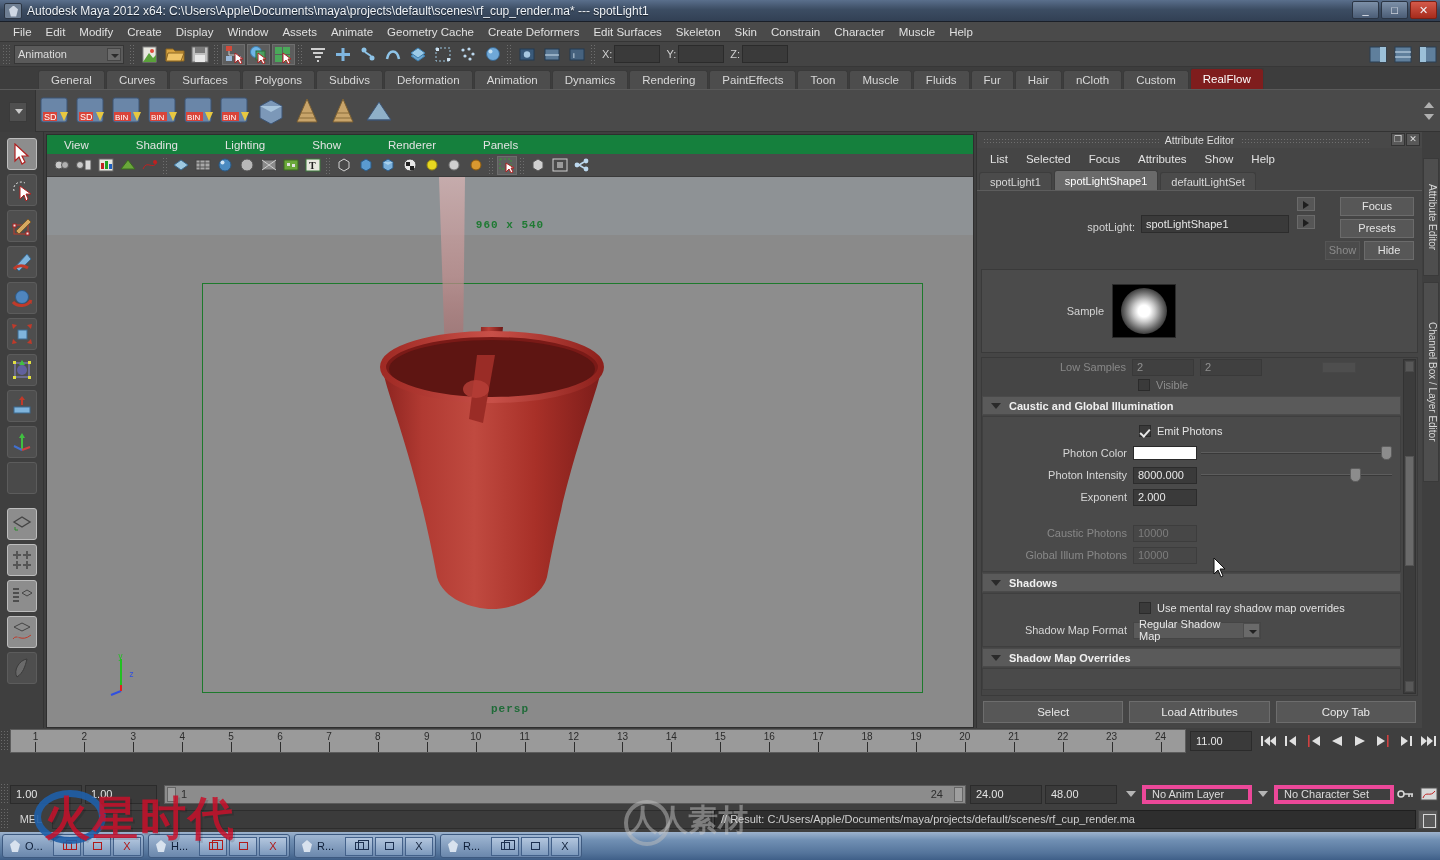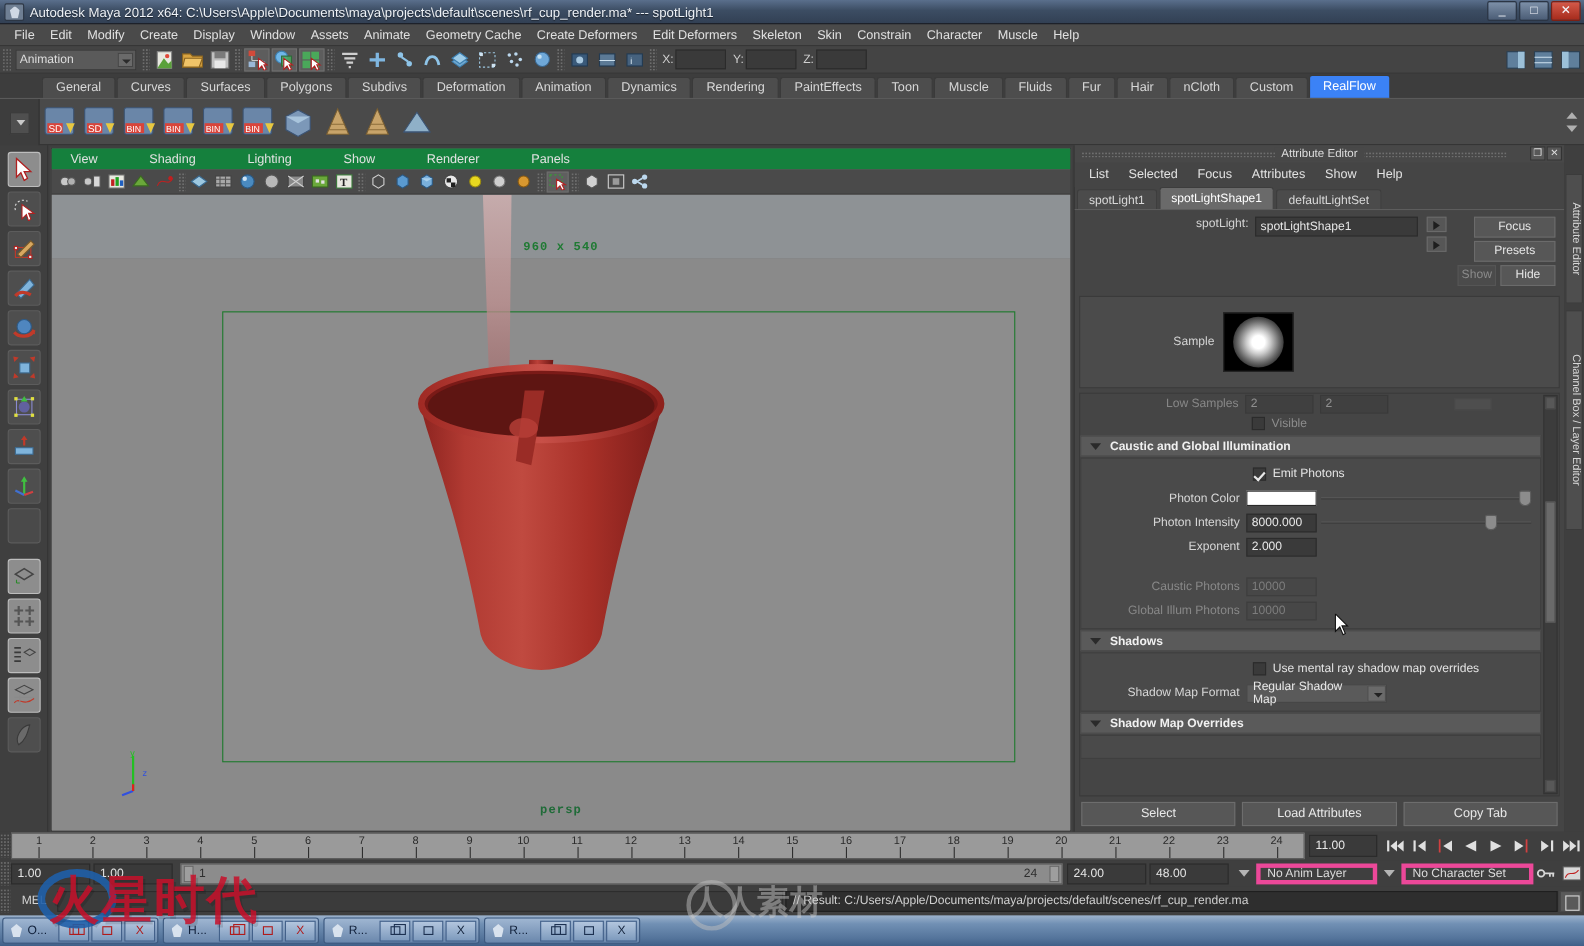--- a/index.html
+++ b/index.html
@@ -78,21 +78,21 @@
   .coord-in { width: 46px; height: 18px; background: #3a3a3a; border: 1px solid #2b2b2b; margin: 0 2px; }
 
   
   .shelfwrap { background: #444; border-bottom: 1px solid #333; }
   .shelftabs { height: 22px; display: flex; align-items: flex-end; padding-left: 38px; background: #3d3d3d; text-align: right; }
   .shelftab {
     height: 19px; padding: 0 12px; line-height: 19px; font-size: 11.5px;
     background: #4d4d4d; border: 1px solid #3a3a3a; border-bottom: none;
     border-radius: 3px 3px 0 0; color: #d8d8d8; margin-right: 1px;
   }
-  .shelftab.active { background: #3b82f6; color: #fff; height: 21px; line-height: 21px; }
+  .shelftab.active { background: #7f1d1d; color: #fff; height: 21px; line-height: 21px; }
   .shelfrow { height: 42px; background: #4a4a4a; display: flex; align-items: center; padding-left: 38px; position: relative; border-top:1px solid #5a5a5a;}
   .shelfitem { width: 34px; height: 34px; margin-right: 2px; position: relative; }
   .shelf-left {
     position: absolute; left: 0; top: 0; width: 36px; height: 64px;
     background: #3d3d3d; border-right: 1px solid #333;
   }
   .shelf-left .sl-box { width: 18px; height: 20px; margin: 12px auto 0; background:#4f4f4f;border:1px solid #3a3a3a; position:relative;}
   .shelf-left .sl-box:after{content:"";position:absolute;left:5px;top:6px;width:0;height:0;border-left:4px solid transparent;border-right:4px solid transparent;border-top:5px solid #c9c9c9;}
   .shelf-right { position:absolute; right:4px; top:10px; width:14px;height:22px; }
 
@@ -133,21 +133,21 @@
   .ae-title .tdots { position:absolute; left:6px; right:52px; top:6px; height:5px; background-image: radial-gradient(#6f6f6f 0.6px, transparent 0.7px); background-size:3px 3px;}
   .ae-title span { position: relative; background:#484848; padding:0 6px; z-index:2;}
   .ae-title .btns { position:absolute; right:2px; top:1px; display:flex; gap:1px; z-index:3;}
   .ae-title .tb { width:14px;height:13px;border:1px solid #333;background:#585858;font-size:9px;line-height:11px;text-align:center;color:#ddd;}
   .ae-menus { height: 22px; display:flex; align-items:center; padding-left:4px; background:#454545;}
   .ae-menus .am { padding: 0 9px; font-size: 11.5px; color: #e2e2e2; }
   .ae-tabs { height: 21px; display: flex; align-items: flex-end; padding-left: 2px; border-bottom: 1px solid #5d5d5d; }
   .ae-tab { height:18px; line-height:18px; padding: 0 10px; font-size: 11px; background:#4b4b4b; border:1px solid #3d3d3d; border-bottom:none; border-radius:3px 3px 0 0; margin-right:2px;color:#d8d8d8;}
   .ae-tab.active { background:#6a6a6a; color:#fff; height:20px;line-height:20px;}
   .ae-head { padding: 6px 0 4px 0; display:flex; align-items:flex-start; }
-  .ae-field-row { display:flex; align-items:flex-start; flex: 1 1 auto; padding-left:6px; }
+  .ae-field-row { display:flex; align-items:flex-end; flex: 1 1 auto; padding-left:6px; }
   .ae-lbl { text-align:right; font-size:11px; color:#d4d4d4; }
   .ae-input { background:#3a3a3a; border:1px solid #2c2c2c; height:18px; line-height:18px; color:#e6e6e6; font-size:11px; padding-left:4px; }
   .ae-btn { width:74px; height:19px; background:#575757; border:1px solid #6b6b6b; color:#e4e4e4; font-size:11px; text-align:center; line-height:17px; margin-bottom:3px; }
   .ae-btn.dim { color:#8b8b8b; border-color:#555; background:#4b4b4b; }
   .arrowbtn { width:18px;height:14px;background:#565656;border:1px solid #6a6a6a;position:relative;margin-bottom:4px;}
   .arrowbtn:after{content:"";position:absolute;left:5px;top:3px;border-top:4px solid transparent;border-bottom:4px solid transparent;border-left:6px solid #1e1e1e;}
   .sample-area { height: 84px; background:#4b4b4b; border:1px solid #3a3a3a; margin:2px 4px; display:flex; align-items:center; }
   .sample-lbl { width: 130px; text-align:right; padding-right:8px; font-size:11px;color:#d4d4d4;}
   .sample-sw { width:64px;height:54px;background:#000;border:1px solid #2a2a2a; position:relative; overflow:hidden;}
   .sample-sw .glow { position:absolute; left:50%; top:50%; width:46px;height:46px; margin:-23px 0 0 -23px; border-radius:50%;
@@ -184,21 +184,21 @@
   
   .timeslider { height: 26px; flex:0 0 26px; background:#3f3f3f; display:flex; align-items:center; }
   .ts-dots { width:10px;height:22px; background-image: radial-gradient(#6a6a6a 0.6px, transparent 0.7px); background-size:3px 3px;}
   .ts-track { flex:1 1 auto; height:24px; background:#9a9a9a; border:1px solid #5c5c5c; position:relative; overflow:hidden;}
   .ts-tick { position:absolute; bottom:0; width:1px; height:10px; background:#2e2e2e;}
   .ts-num { position:absolute; top:1px; font-size:10px; color:#2b2b2b; transform: translateX(-50%); }
   .ts-cur { width:62px; height:20px; background:#3a3a3a; border:1px solid #2b2b2b; color:#e8e8e8; font-size:11px; line-height:18px; padding-left:5px; margin:0 4px;}
   .pbtn { width:23px;height:20px; display:flex;align-items:center;justify-content:center; }
 
   
-  .rangebar { height:24px; flex:0 0 24px; background:#3f3f3f; display:flex;align-items:center; }
+  .rangebar { height:24px; flex:0 0 24px; background:#3f3f3f; display:flex;align-items:center;margin-top:28px; }
   .rb-in { width:72px;height:19px;background:#3a3a3a;border:1px solid #2b2b2b;color:#e4e4e4;font-size:11px;line-height:17px;padding-left:5px;margin-right:3px;}
   .rb-track { flex:1 1 auto; height:19px; background:#8c8c8c; border:1px solid #5a5a5a; position:relative; margin:0 4px; }
   .rb-track .h { position:absolute; top:1px; width:9px; height:15px; background:#9e9e9e; border:1px solid #666;}
   .rb-track .t1 { position:absolute; left:16px; top:2px; font-size:11px; color:#2e2e2e;}
   .rb-track .t2 { position:absolute; right:22px; top:2px; font-size:11px; color:#2e2e2e;}
   .rb-combo { height:19px; background:#3f3f3f; display:flex;align-items:center;font-size:11px;color:#dcdcdc;padding:0 6px;border:4px solid #ec4899; }
   .rb-tri { width:0;height:0;border-left:5px solid transparent;border-right:5px solid transparent;border-top:6px solid #b5b5b5; margin:0 6px;}
 
   
   .cmdline { height:26px; flex:0 0 26px; background:#3f3f3f; display:flex; align-items:center; position:relative;}
@@ -250,21 +250,21 @@
       <div class="mi">File</div>
       <div class="mi">Edit</div>
       <div class="mi">Modify</div>
       <div class="mi">Create</div>
       <div class="mi">Display</div>
       <div class="mi">Window</div>
       <div class="mi">Assets</div>
       <div class="mi">Animate</div>
       <div class="mi">Geometry Cache</div>
       <div class="mi">Create Deformers</div>
-      <div class="mi">Edit Deformers</div>
+      <div class="mi">Edit Surfaces</div>
       <div class="mi">Skeleton</div>
       <div class="mi">Skin</div>
       <div class="mi">Constrain</div>
       <div class="mi">Character</div>
       <div class="mi">Muscle</div>
       <div class="mi">Help</div>
     </div>
 
   <div class="statusline">
     <div class="dots"></div>

